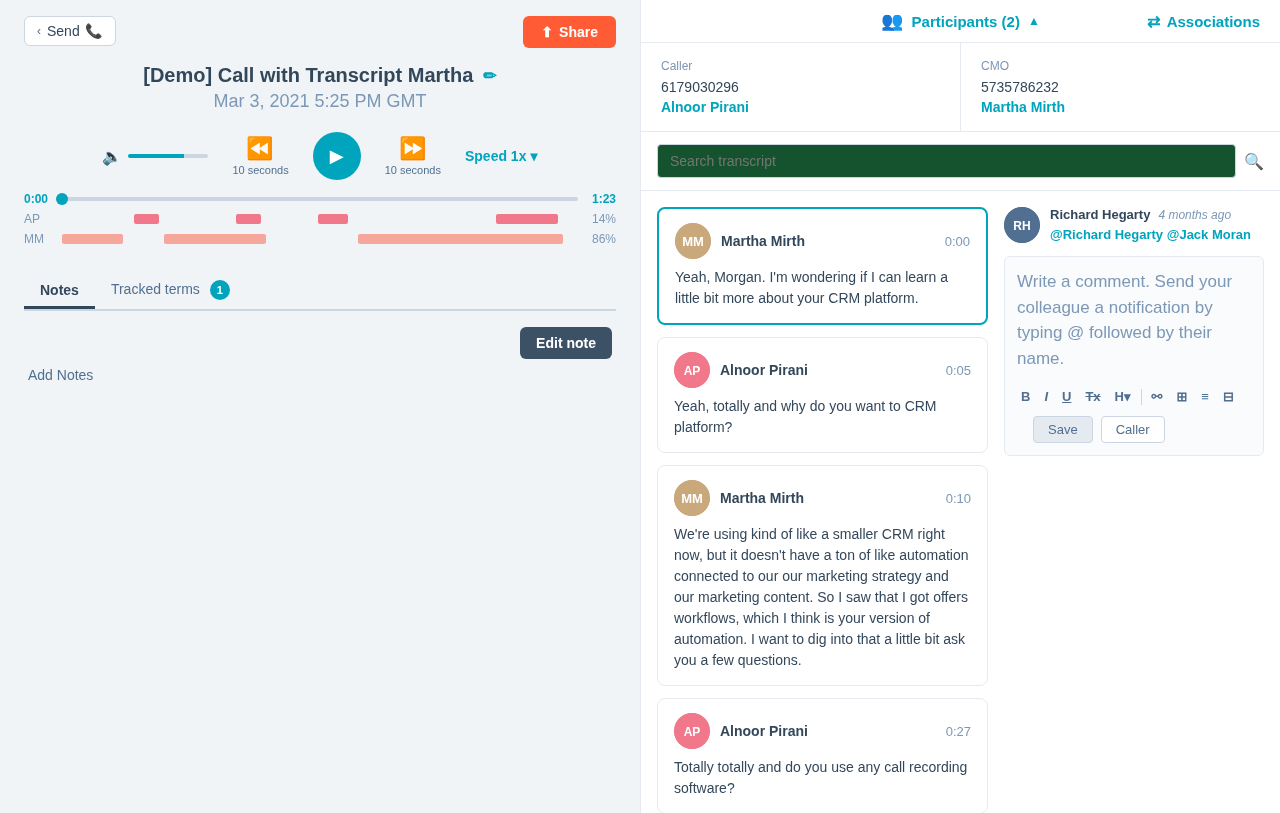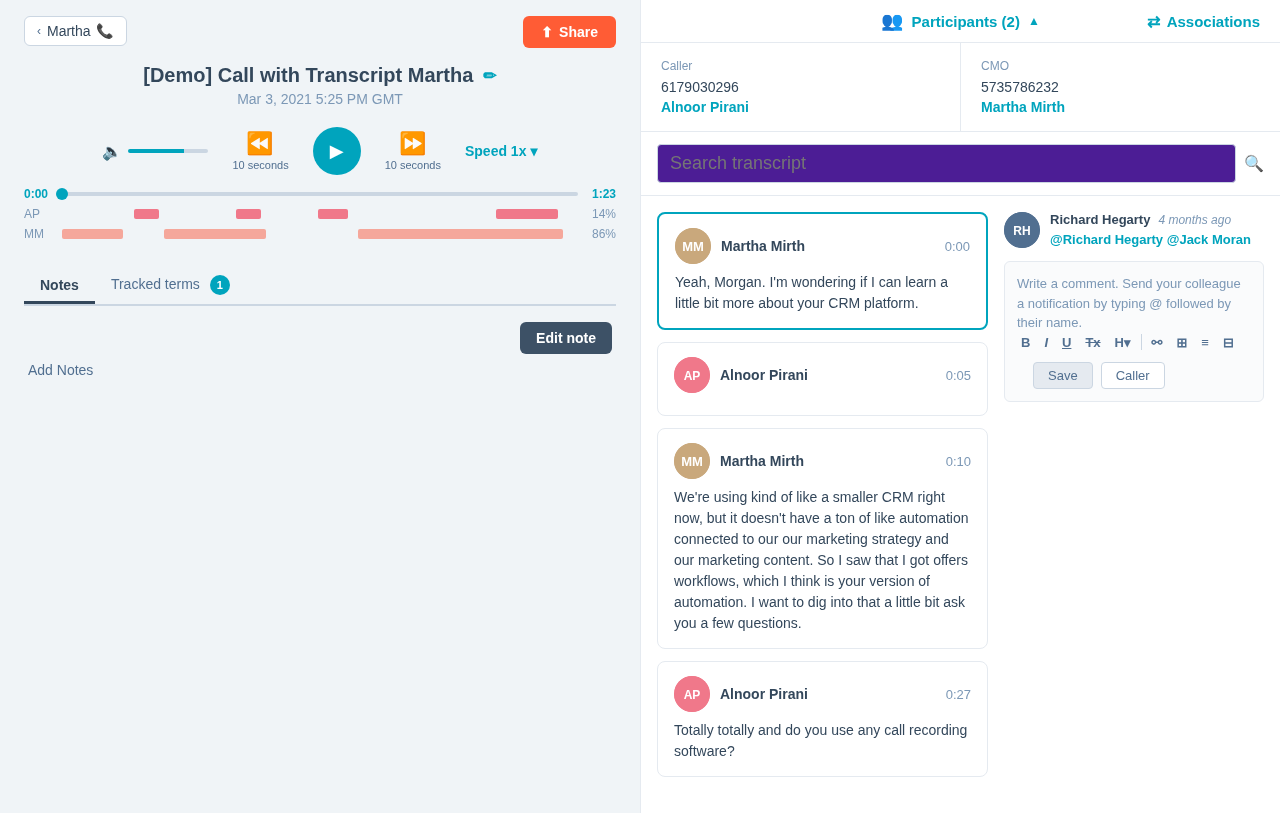--- a/index.html
+++ b/index.html
@@ -72,21 +72,21 @@
       align-items: center;
       justify-content: center;
       gap: 10px;
     }
     .edit-title-icon {
       color: #00a4bd;
       font-size: 16px;
       cursor: pointer;
     }
     .call-date {
-      font-size: 14px;
+      font-size: 18px;
       color: #7c98b6;
       margin-top: 4px;
     }
 
     
     .player-section {
       display: flex;
       align-items: center;
       justify-content: center;
       gap: 24px;
@@ -349,24 +349,24 @@
       border-bottom: 1px solid #e5eaf0;
       display: flex;
       align-items: center;
       gap: 8px;
     }
     .search-input {
       flex: 1;
       border: 1px solid #cbd6e2;
       border-radius: 4px;
       padding: 8px 12px;
-      font-size: 18px;
+      font-size: 14px;
       color: #7c98b6;
       outline: none;
-      background: #4c1d95;
+      background: #14532d;
     }
     .search-icon { color: #7c98b6; font-size: 16px; cursor: pointer; }
 
     
     .transcript-area {
       flex: 1;
       overflow-y: auto;
       padding: 16px;
       display: flex;
       gap: 16px;
@@ -472,24 +472,24 @@
     }
 
     
     .write-comment {
       border: 1px solid #e5eaf0;
       border-radius: 6px;
       padding: 12px;
       background: #fafbfc;
     }
     .write-comment-placeholder {
-      font-size: 13px;
+      font-size: 17px;
       color: #7c98b6;
       line-height: 1.5;
-      margin-bottom: 0;
+      margin-bottom: 16px;
       min-height: 48px;
     }
     .comment-toolbar {
       display: flex;
       align-items: center;
       gap: 6px;
       margin-bottom: 10px;
       flex-wrap: wrap;
     }
     .toolbar-btn {
@@ -532,21 +532,21 @@
     }
   </style>
 </head>
 <body>
 
 <div class="left-panel">
 
   <div class="top-bar">
     <button class="calls-btn">
       <span class="chevron">‹</span>
-      <span>Martha</span>
+      <span>Send</span>
       <span style="font-size:14px;">📞</span>
     </button>
     <button class="share-btn">
       <span>⬆</span>
       <span>Share</span>
     </button>
   </div>
 
   <div class="call-title-section">
     <div class="call-title">
@@ -688,20 +688,21 @@
             <div class="avatar ap">
               <svg width="36" height="36">
                 <circle cx="18" cy="18" r="18" fill="#f0788a"></circle>
                 <text x="18" y="23" text-anchor="middle" fill="white" font-size="12" font-weight="bold">AP</text>
               </svg>
             </div>
             <span class="speaker-name">Alnoor Pirani</span>
           </div>
           <span class="entry-time">0:05</span>
         </div>
+        <div class="entry-text">Yeah, totally and why do you want to CRM platform?</div>
       </div>
 
       <div class="transcript-entry">
         <div class="entry-header">
           <div class="entry-speaker">
             <div class="avatar mm">
               <svg width="36" height="36">
                 <circle cx="18" cy="18" r="18" fill="#c9a87c"></circle>
                 <text x="18" y="23" text-anchor="middle" fill="white" font-size="13" font-weight="bold">MM</text>
               </svg>

